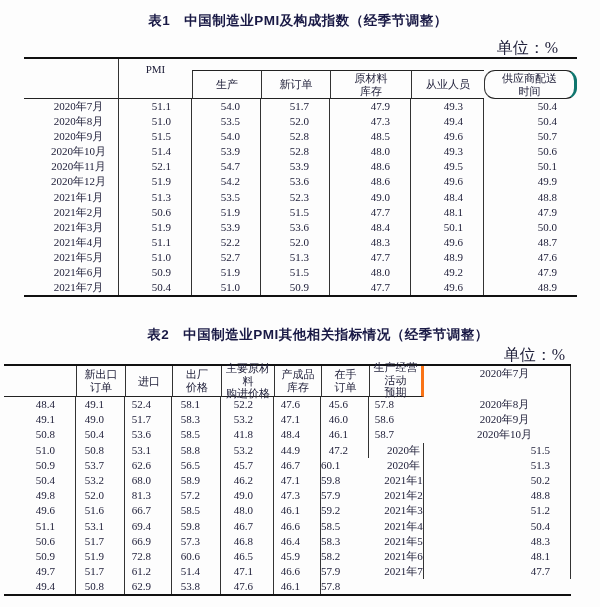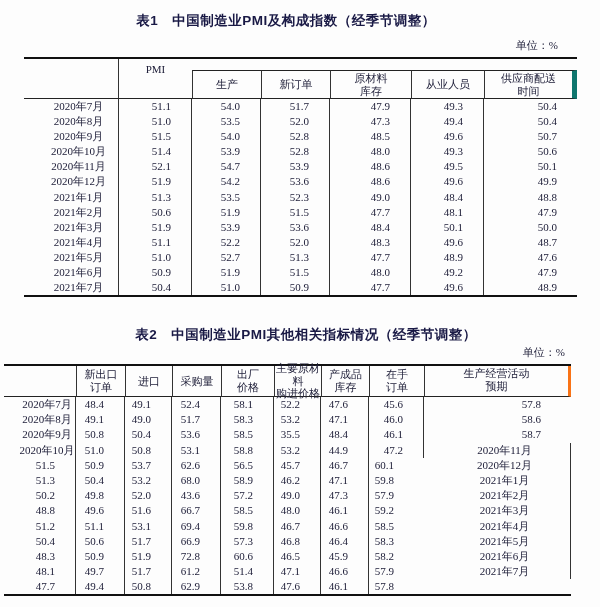--- a/index.html
+++ b/index.html
@@ -4,28 +4,28 @@
 <style>
   html,body{margin:0;padding:0;}
   body{
     width:600px;height:607px;overflow:hidden;
     background:#fdfdfd;
     font-family:"Liberation Serif","DejaVu Serif",serif;
     color:#21213b;
   }
   .page{position:relative;width:600px;height:607px;background:#fdfdfd;}
   .tbl-title{
-    position:absolute;left:0;width:572px;text-align:center;
+    position:absolute;left:12px;width:572px;text-align:center;
     font-family:"Liberation Sans","DejaVu Sans",sans-serif;
     font-weight:bold;font-size:13.5px;color:#191945;letter-spacing:.5px;
   }
   .t1-title{top:12px;}
   .t2-title{top:326px;padding-left:20px;}
   .unit{
-    position:absolute;font-size:11px;text-align:right;color:#21213b;
+    position:absolute;font-size:16px;text-align:right;color:#21213b;
   }
   .t1-unit{left:25px;width:553px;top:38px;padding-right:20px;box-sizing:border-box;}
   .t2-unit{left:18px;width:567px;top:345px;padding-right:20px;box-sizing:border-box;}
 
   .grid{
     position:absolute;display:grid;box-sizing:border-box;
     border-top:2.5px solid #111;border-bottom:2.5px solid #111;
     font-size:11px;
   }
   .grid *{box-sizing:border-box;}
@@ -45,21 +45,21 @@
   .t1 .h-corner{border-right:1px solid #333;border-bottom:1.5px solid #222;}
   .t1 .h-pmi{
     border-bottom:1.5px solid #222;text-align:center;padding-top:4px;
   }
   .t1 .h-sub{
     margin-top:11px;border-top:1.5px solid #222;border-left:1px solid #333;
     border-bottom:1.5px solid #222;
     display:flex;align-items:center;justify-content:center;
     text-align:center;white-space:pre-line;line-height:1.15;
   }
-  .t1 .h-sub.last{border-right:5px solid #0f766e;}
+  .t1 .h-sub.last{border-right:3px solid #0f766e;border-radius:11px;}
   
   .t2 .h2{
     border-bottom:1.5px solid #222;
     display:flex;align-items:center;justify-content:center;
     text-align:center;white-space:pre-line;line-height:1.15;
   }
   .t2 .h2.bl{border-left:1px solid #333;}
   .t2 .h2.last{border-right:3px solid #f97316;font-family:Liberation Mono, monospace;}
   
   .c{overflow:hidden;}
@@ -182,21 +182,20 @@
     </div>
 
   <div class="tbl-title t2-title">表2　中国制造业PMI其他相关指标情况（经季节调整）</div>
   <div class="unit t2-unit">单位：%</div>
 
   <div class="grid t2" id="t2-grid">
     <div class="h2"></div>
     <div class="h2 bl">新出口
 订单</div>
     <div class="h2 bl">进口</div>
-    <div class="h2 bl">采购量</div>
     <div class="h2 bl">出厂
 价格</div>
     <div class="h2 bl">主要原材料
 购进价格</div>
     <div class="h2 bl">产成品
 库存</div>
     <div class="h2 bl">在手
 订单</div>
     <div class="h2 bl last">生产经营活动
 预期</div>
@@ -216,21 +215,21 @@
       <div class="c num br">58.3</div>
       <div class="c num br">53.2</div>
       <div class="c num br">47.1</div>
       <div class="c num br">46.0</div>
       <div class="c num wide">58.6</div>
       <div class="c date br">2020年9月</div>
       <div class="c num br">50.8</div>
       <div class="c num br">50.4</div>
       <div class="c num br">53.6</div>
       <div class="c num br">58.5</div>
-      <div class="c num br">35.5</div>
+      <div class="c num br">41.8</div>
       <div class="c num br">48.4</div>
       <div class="c num br">46.1</div>
       <div class="c num wide">58.7</div>
       <div class="c date br">2020年10月</div>
       <div class="c num br">51.0</div>
       <div class="c num br">50.8</div>
       <div class="c num br">53.1</div>
       <div class="c num br">58.8</div>
       <div class="c num br">53.2</div>
       <div class="c num br">44.9</div>
@@ -250,21 +249,21 @@
       <div class="c num br">53.2</div>
       <div class="c num br">68.0</div>
       <div class="c num br">58.9</div>
       <div class="c num br">46.2</div>
       <div class="c num br">47.1</div>
       <div class="c num wide">59.8</div>
       <div class="c date br">2021年1月</div>
       <div class="c num br">50.2</div>
       <div class="c num br">49.8</div>
       <div class="c num br">52.0</div>
-      <div class="c num br">43.6</div>
+      <div class="c num br">81.3</div>
       <div class="c num br">57.2</div>
       <div class="c num br">49.0</div>
       <div class="c num br">47.3</div>
       <div class="c num wide">57.9</div>
       <div class="c date br">2021年2月</div>
       <div class="c num br">48.8</div>
       <div class="c num br">49.6</div>
       <div class="c num br">51.6</div>
       <div class="c num br">66.7</div>
       <div class="c num br">58.5</div>

